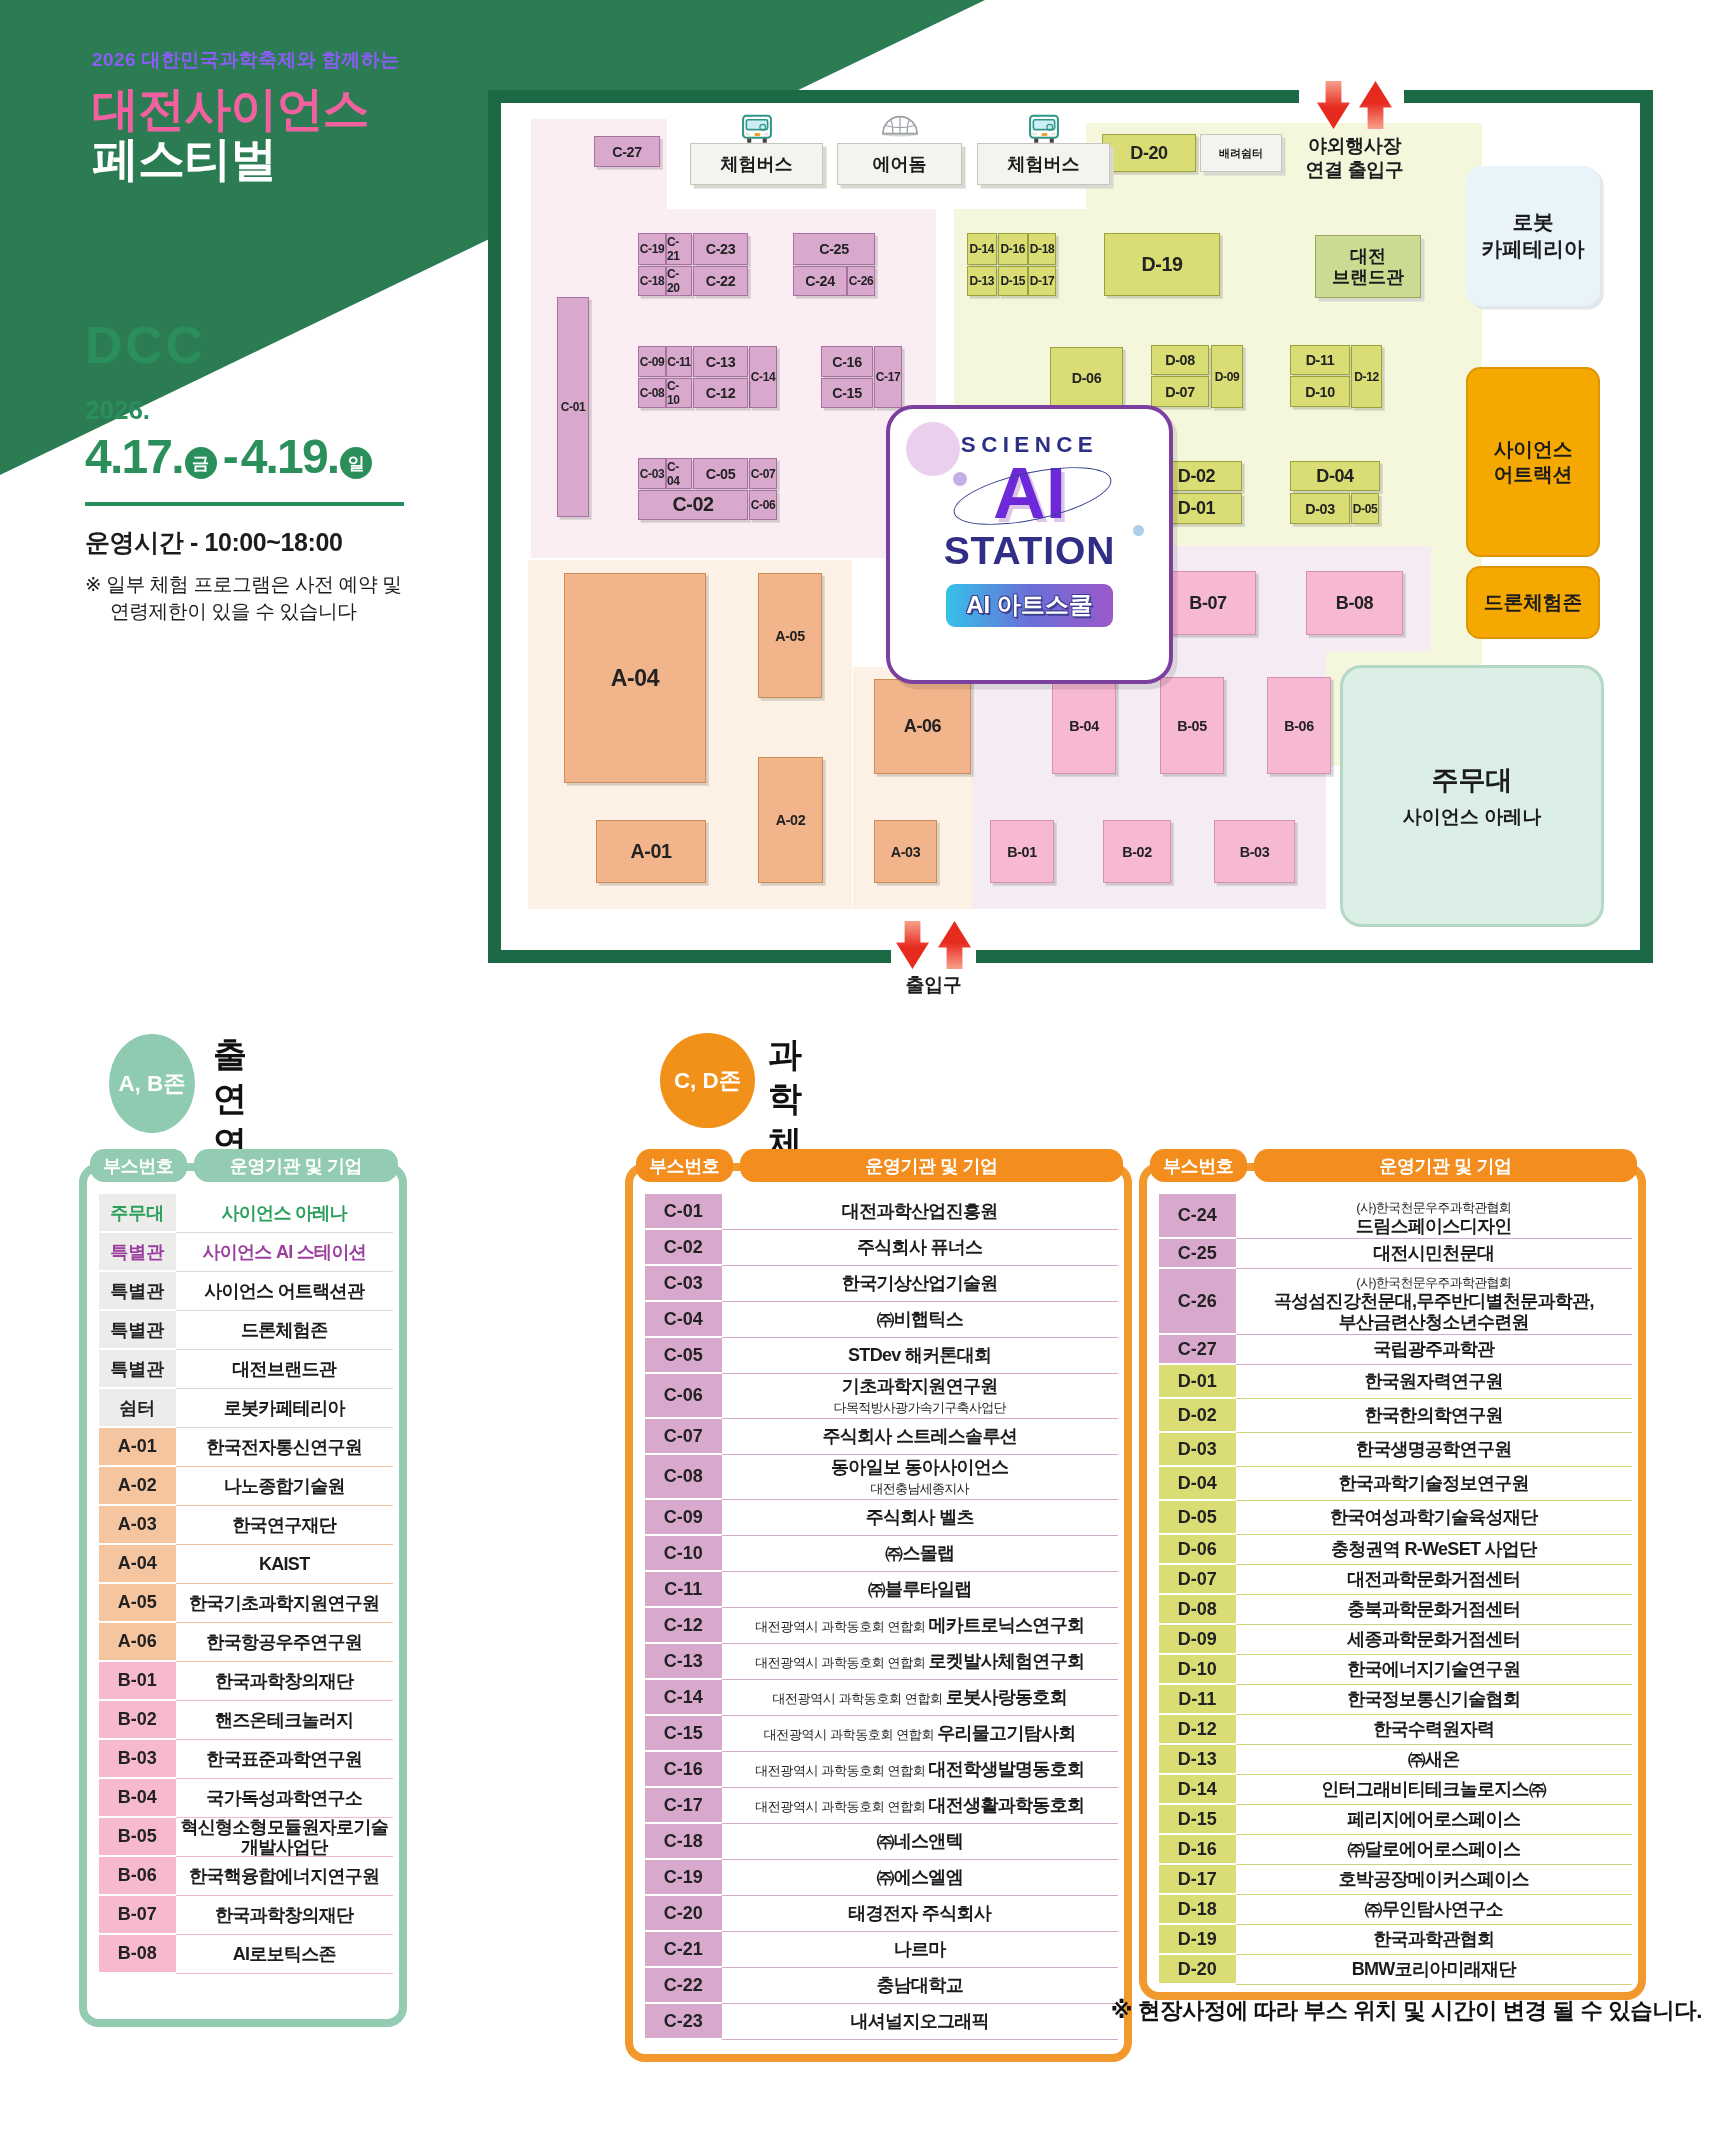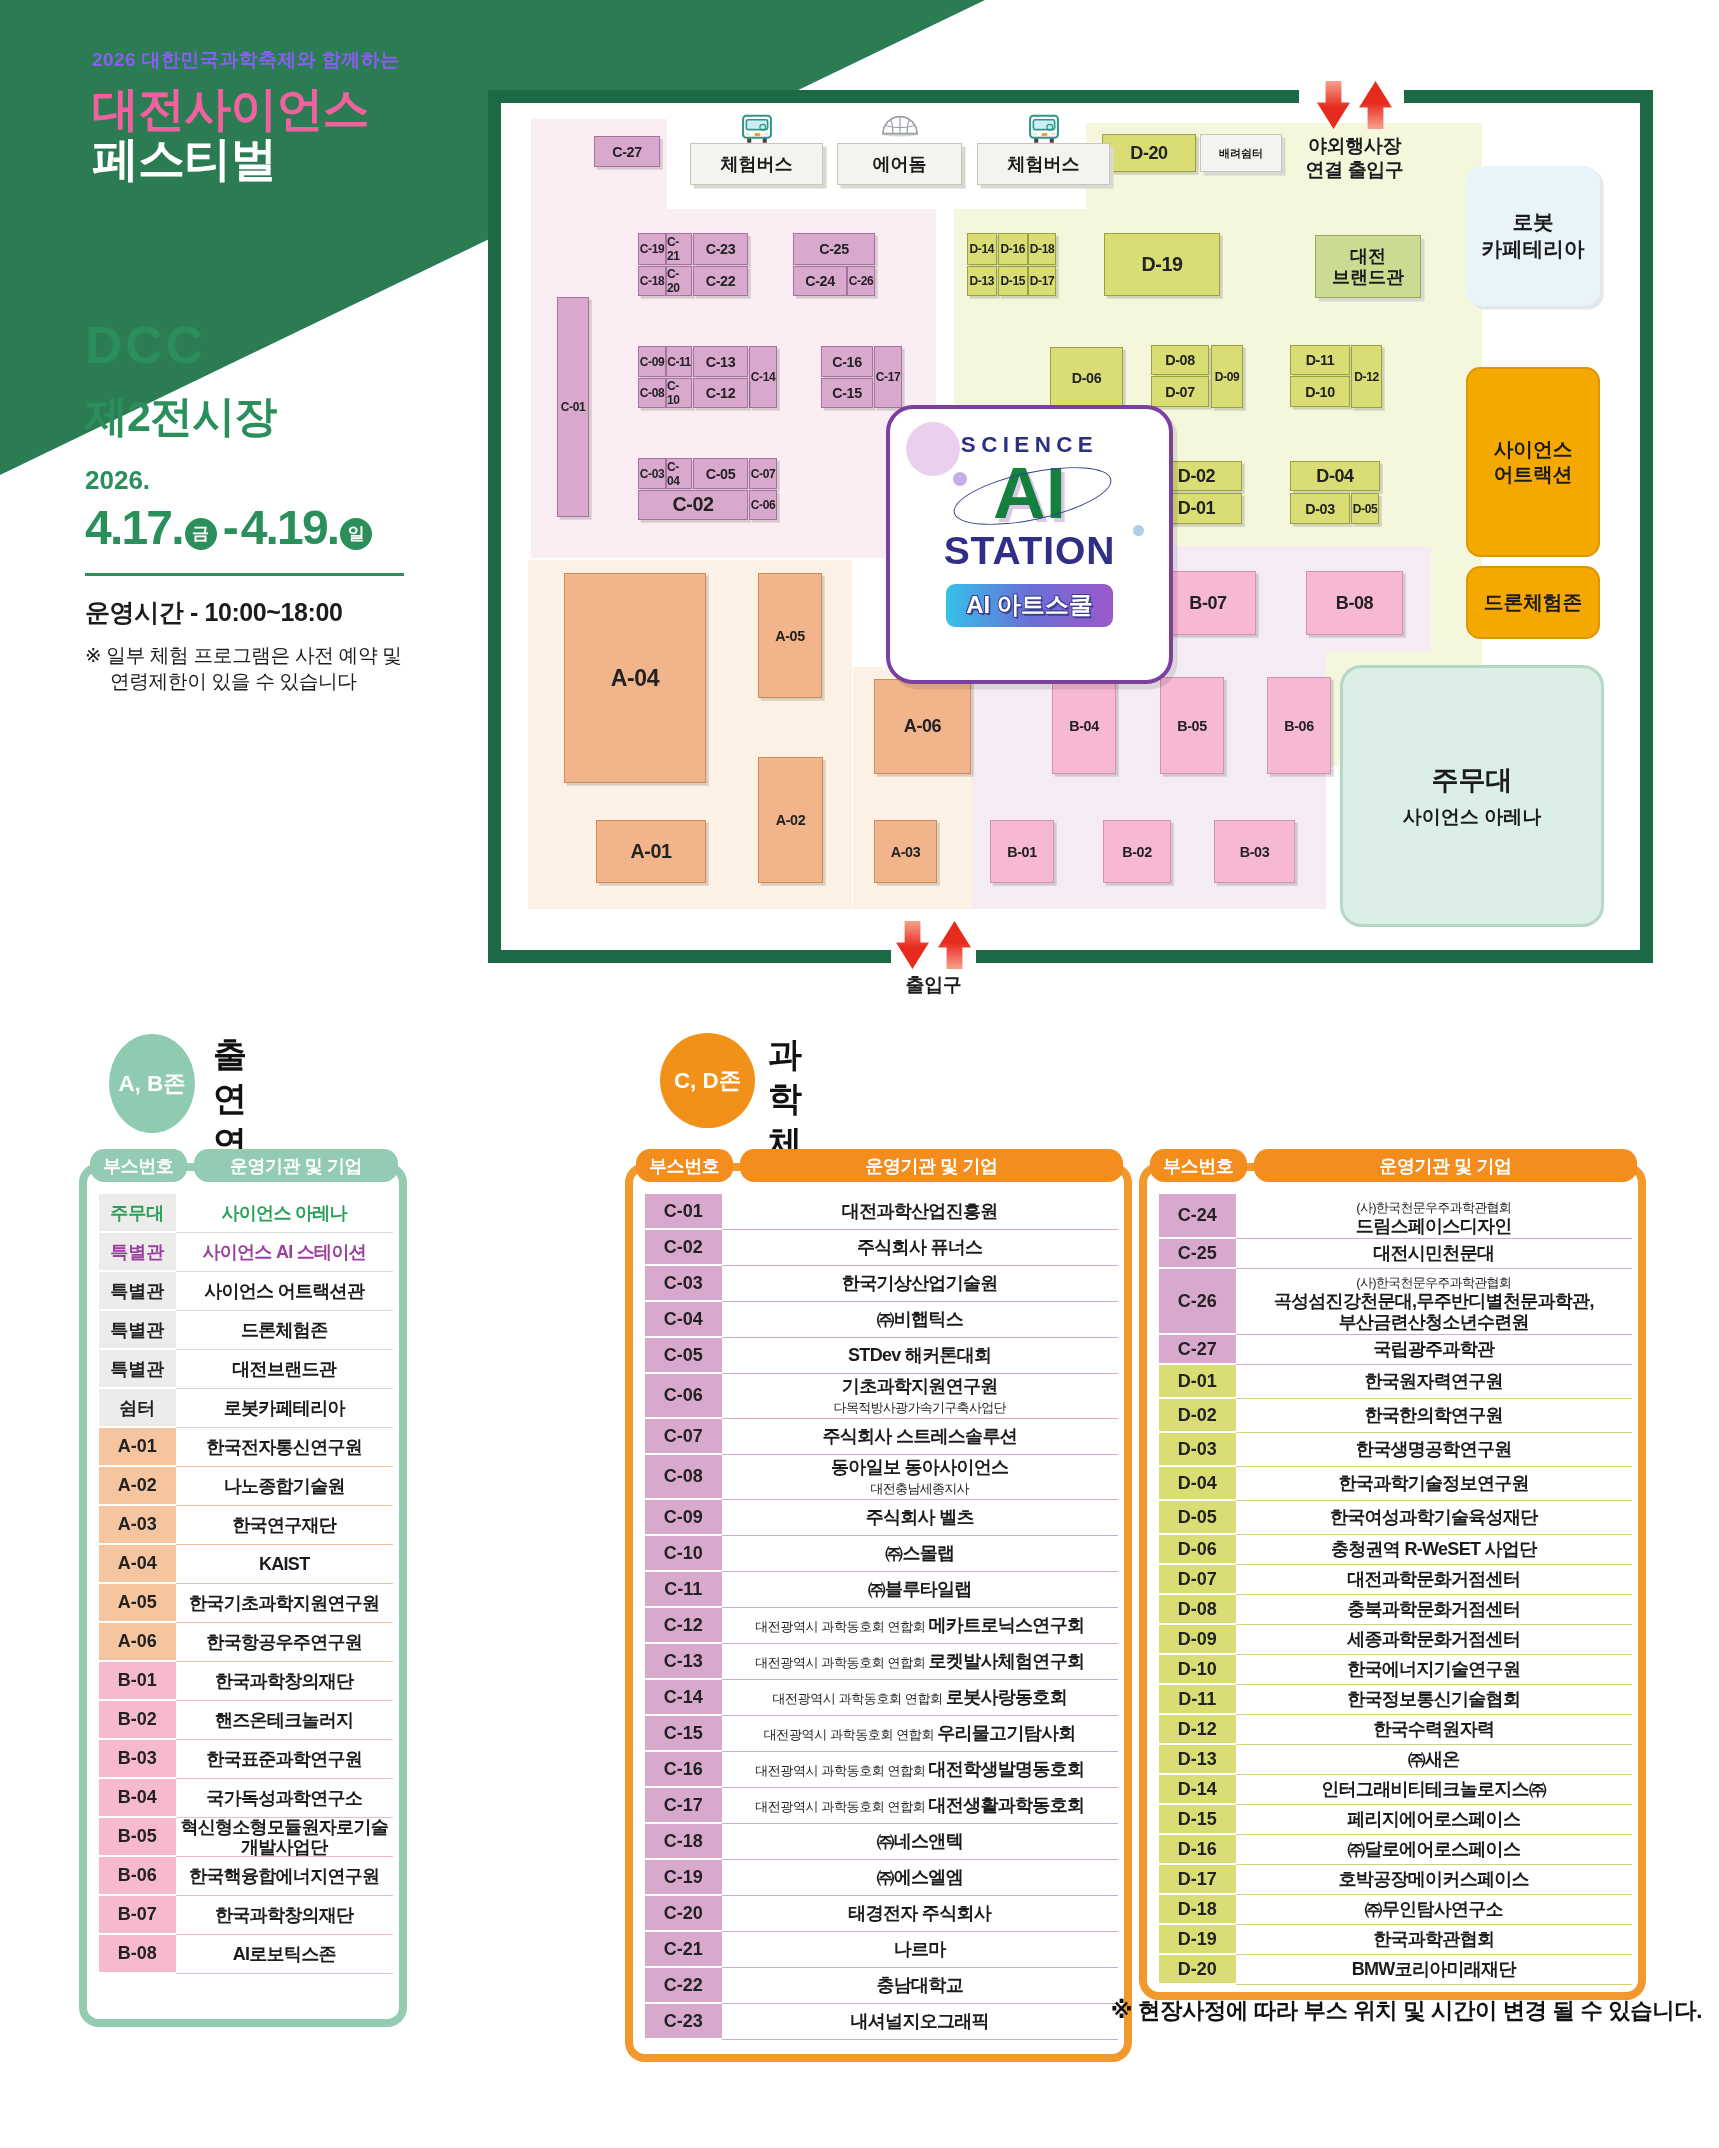--- a/index.html
+++ b/index.html
@@ -66,21 +66,21 @@
   .ent-top .arrs, .ent-bot .arrs { display:flex; justify-content:center; gap:9px; }
   .ent-txt { font-size:19px; font-weight:800; color:#1c1c1c; margin-top:5.4px; line-height:1.25; letter-spacing:-0.4px;}
   .ent-bot { position:absolute; left:871px; top:921px; width:125px; text-align:center; }
   .ent-bot .ent-txt { margin-top:3.6px; }
 
   
   #ai-box { position:absolute; left:886px; top:405px; width:287px; height:279px; background:#fff;
     border:4.5px solid #7b3fa0; border-radius:27px; box-shadow:4.5px 5.4px 0 rgba(0,0,0,0.10);
     display:flex; flex-direction:column; align-items:center; overflow:hidden; }
   .ai-sci { margin-top:23px; color:#2c2f85; font-size:22.4px; font-weight:800; letter-spacing:5.4px; }
-  .ai-big { position:relative; color:#15803d; font-size:73px; font-weight:800; line-height:0.95;
+  .ai-big { position:relative; color:#6d28d9; font-size:73px; font-weight:800; line-height:0.95;
     text-shadow:3.6px 3.6px 0 #ddc7e8; }
   .ai-ring { position:absolute; left:-41px; top:14.3px; width:161px; height:48px;
     border:1.8px solid #35418f; border-radius:50%; transform:rotate(-12deg); }
   .ai-station { color:#312f85; font-size:39px; font-weight:800; letter-spacing:0.9px; margin-top:1.8px; }
   .ai-badge { margin-top:10.7px; padding:5.4px 19.7px; border-radius:9px; color:#fff; font-size:24px; font-weight:800;
     background:linear-gradient(90deg,#35c1e8,#6a6fd8,#9b59c9);
     text-shadow:1.8px 1.8px 0 #3c3f8f, -0.9px -0.9px 0 #3c3f8f, 0.9px -0.9px 0 #3c3f8f, -0.9px 0.9px 0 #3c3f8f; }
   .ai-dot { position:absolute; border-radius:50%; }
 
   
@@ -131,21 +131,20 @@
 <div id="page">
 
   <div class="hero-wedge"></div>
   <div class="hero-text">
     <div class="tagline">2026 대한민국과학축제와 함께하는</div>
     <div class="title1">대전사이언스</div>
     <div class="title2">페스티벌</div>
   </div>
   <div class="venue">
     <div class="venue1">DCC</div>
-    <div class="venue2">제2전시장</div>
     <div class="yr">2026.</div>
     <div class="daterow">
       <span class="dt">4.17.</span>
       <span class="daycirc">금</span>
       <span class="dash">-</span>
       <span class="dt">4.19.</span>
       <span class="daycirc">일</span>
     </div>
     <div class="dateline"></div>
     <div class="hours">운영시간 - 10:00~18:00</div>

